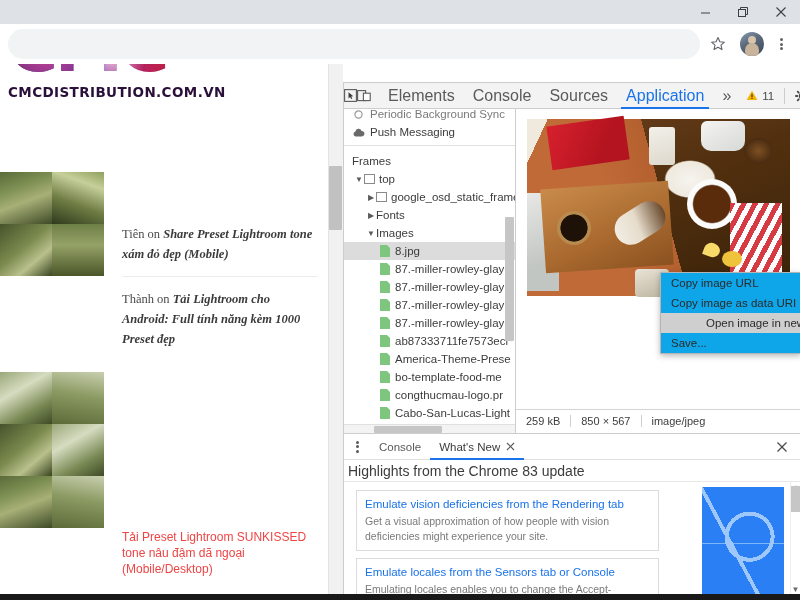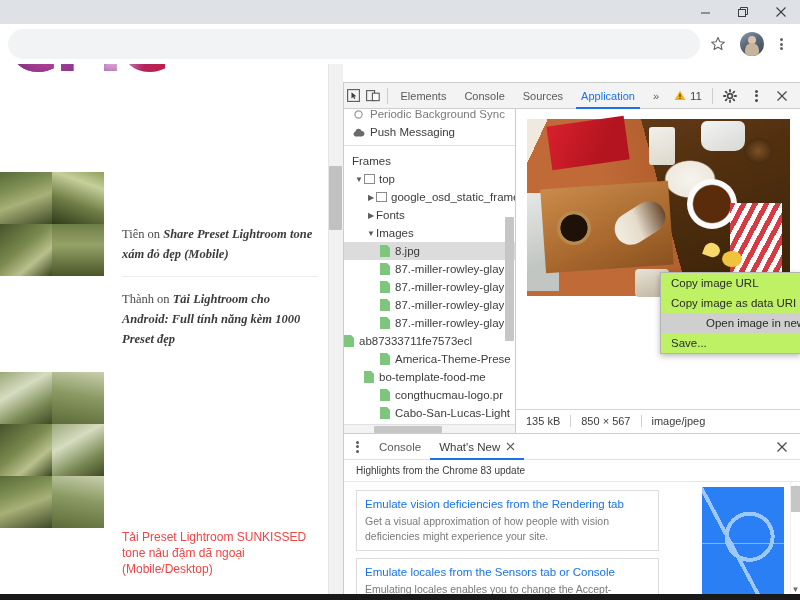--- a/index.html
+++ b/index.html
@@ -113,21 +113,21 @@
   }
   .dt-toolbar {
     position: absolute; left: 0; top: 0; width: 457px; height: 26px;
     background: #f3f3f3; border-bottom: 1px solid #cdcdcd;
     display: flex; align-items: center;
   }
   .dt-tbtn { width: 26px; height: 26px; display: flex; align-items: center; justify-content: center; }
   .dt-sep { width: 1px; height: 16px; background: #cdcdcd; margin: 0 4px; }
   .dt-tab {
     height: 26px; padding: 0 9px; display: flex; align-items: center;
-    font-size: 11px; color: #5a5a5a; position: relative;
+    font-size: 16px; color: #5a5a5a; position: relative;
   }
   .dt-tab.active { color: #1a73e8; }
   .dt-tab.active::after {
     content: ""; position: absolute; left: 4px; right: 4px; bottom: 0;
     height: 2px; background: #1a73e8;
   }
   .dt-right { margin-left: auto; display: flex; align-items: center; padding-right: 6px; }
   .warn-badge { display: flex; align-items: center; font-size: 11.5px; color: #4a4a4a; gap: 4px; padding: 0 6px; }
 
   .dt-body { position: absolute; left: 0; top: 26px; width: 457px; height: 326px; }
@@ -229,21 +229,21 @@
     position: absolute; left: 122px; top: 8px; width: 26px; height: 38px;
     border-radius: 3px; background: linear-gradient(160deg,#f2f0ea,#ddd8cc);
   }
   .preview-img .jar2 {
     position: absolute; left: 108px; top: 150px; width: 34px; height: 28px;
     border-radius: 4px; background: linear-gradient(160deg,#e9e4d8,#bdb49e);
   }
 
   .ctx-menu {
     position: absolute; left: 659px; top: 271px; width: 141px;
-    background: #bef264; border: 1px solid #b4b4b4;
+    background: #0ea5e9; border: 1px solid #b4b4b4;
     box-shadow: 0 2px 6px rgba(0,0,0,.28); z-index: 40;
   }
   .ctx-item {
     height: 20px; display: flex; align-items: center; padding: 0 10px;
     font-size: 11.5px; color: #2b2b2b; white-space: nowrap;
   }
   .ctx-item.highlighted { background: #cfcfcf; padding-left: 45px; }
 
   .dt-statusbar {
     position: absolute; left: 172px; top: 326px; width: 285px; height: 22px;
@@ -262,22 +262,22 @@
   }
   .drawer-tab {
     height: 26px; padding: 0 9px; display: flex; align-items: center; gap: 6px;
     font-size: 11.5px; color: #5a5a5a; position: relative;
   }
   .drawer-tab.active { color: #3c3c3c; }
   .drawer-tab.active::after {
     content: ""; position: absolute; left: 0; right: 0; bottom: 0; height: 2px; background: #1a73e8;
   }
   .drawer-head {
-    height: 22px; display: flex; align-items: center; padding-left: 12px;
-    font-size: 10px; color: #3c3c3c; border-bottom: 1px solid #e8e8e8;
+    height: 22px; display: flex; align-items: center; padding-left: 4px;
+    font-size: 14px; color: #3c3c3c; border-bottom: 1px solid #e8e8e8;
   }
   .wn-list { position: relative; height: 118px; overflow: hidden; padding: 8px 0 0 12px; }
   .wn-card {
     width: 303px; border: 1px solid #dcdcdc; padding: 5px 8px 7px 8px; margin-bottom: 7px;
     background: #fff;
   }
   .wn-title { font-size: 11.5px; color: #1a73e8; line-height: 1.45; }
   .wn-desc { font-size: 10.5px; color: #7a7a7a; line-height: 1.42; margin-top: 1px; }
   .wn-graphic {
     position: absolute; left: 358px; top: 5px; width: 82px; height: 113px;
@@ -338,20 +338,21 @@
       <div class="dot3"></div>
         <div class="dot3"></div>
         <div class="dot3"></div>
     </div>
   </div>
 
   <div class="page">
 
     <div class="logo-wrap">
       <div class="logo-text">CMC</div>
+      <div class="logo-sub">CMCDISTRIBUTION.COM.VN</div>
     </div>
 
     <div class="thumb-grid">
       <div class="thumb th-a"></div>
       <div class="thumb th-b"></div>
       <div class="thumb th-c"></div>
       <div class="thumb th-d"></div>
       <div style="clear:both;height:96px"></div>
       <div class="thumb th-e"></div>
       <div class="thumb th-f"></div>
@@ -496,29 +497,29 @@
           <span>87.-miller-rowley-glay</span>
         </div>
         <div class="tree-row" style="padding-left:36px">
           <span class="file-ico"></span>
           <span>87.-miller-rowley-glay</span>
         </div>
         <div class="tree-row" style="padding-left:36px">
           <span class="file-ico"></span>
           <span>87.-miller-rowley-glay</span>
         </div>
-        <div class="tree-row" style="">
+        <div class="tree-row" style="padding-left:36px">
           <span class="file-ico"></span>
           <span>ab87333711fe7573ecl</span>
         </div>
         <div class="tree-row" style="padding-left:36px">
           <span class="file-ico"></span>
           <span>America-Theme-Prese</span>
         </div>
-        <div class="tree-row" style="padding-left:20px">
+        <div class="tree-row" style="padding-left:36px">
           <span class="file-ico"></span>
           <span>bo-template-food-me</span>
         </div>
         <div class="tree-row" style="padding-left:36px">
           <span class="file-ico"></span>
           <span>congthucmau-logo.pr</span>
         </div>
         <div class="tree-row" style="padding-left:36px">
           <span class="file-ico"></span>
           <span>Cabo-San-Lucas-Light</span>
@@ -545,21 +546,21 @@
           <div class="cup"></div>
           <div class="napkin"></div>
           <div class="lemon2"></div>
           <div class="lemon1"></div>
           <div class="jar2"></div>
         </div>
       </div>
     </div>
 
     <div class="dt-statusbar">
-      <span>135 kB</span>
+      <span>259 kB</span>
       <span class="st-sep"></span>
       <span>850 × 567</span>
       <span class="st-sep"></span>
       <span>image/jpeg</span>
     </div>
 
     <div class="dt-drawer">
       <div class="drawer-tabs">
         <div class="dt-tbtn">
           <div>

